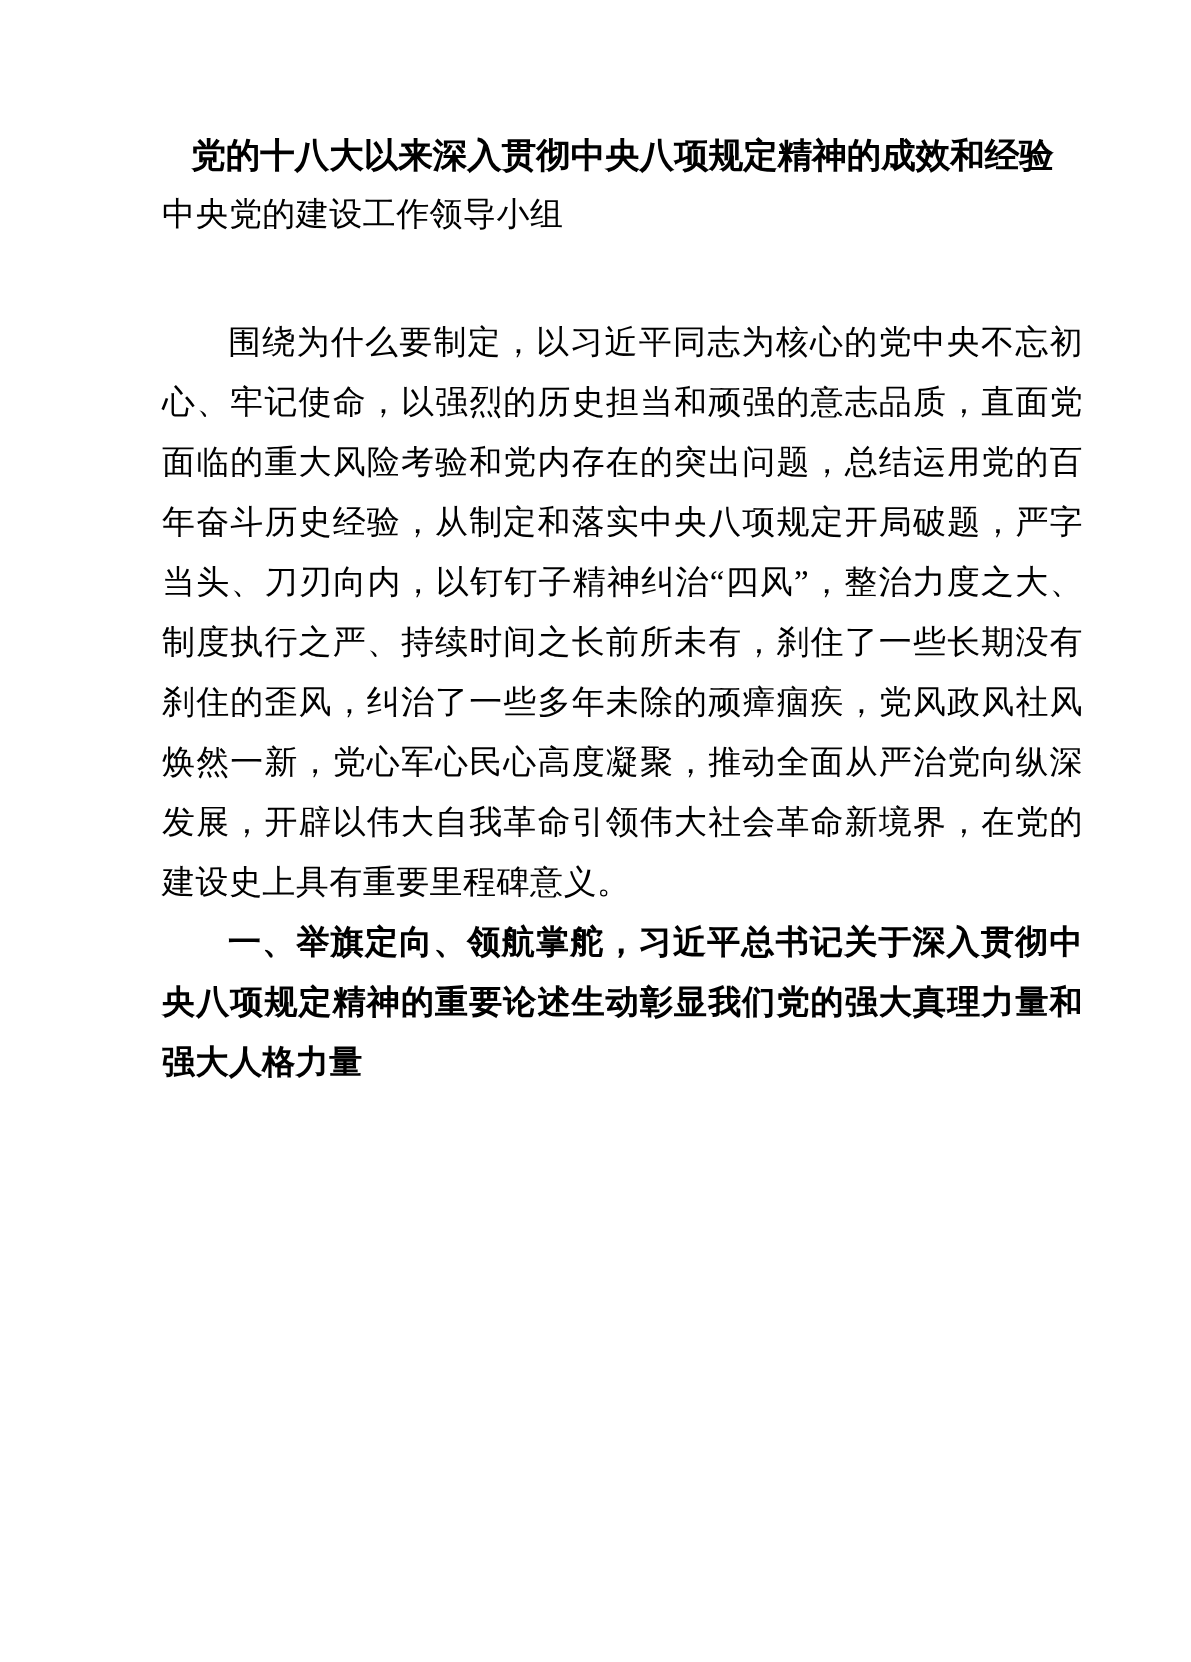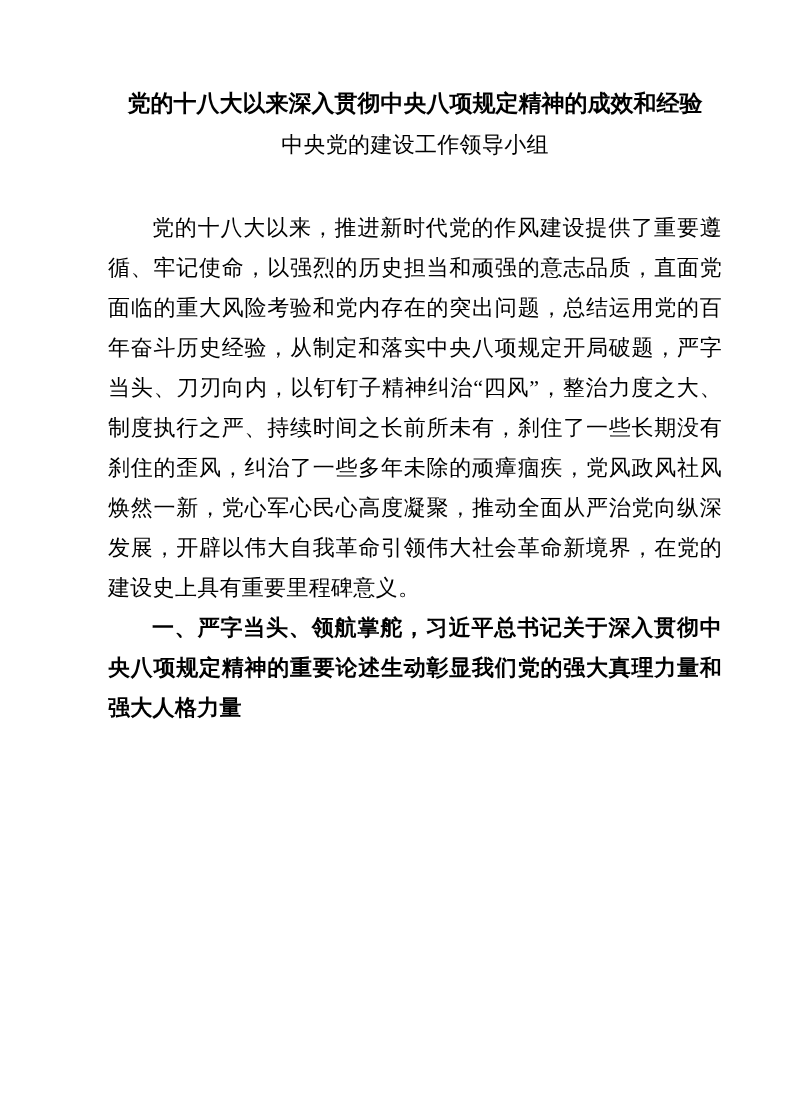--- a/index.html
+++ b/index.html
@@ -26,23 +26,22 @@
     font-size: 23px;
     line-height: 30px;
     text-align: center;
     letter-spacing: 0px;
     white-space: nowrap;
   }
   .doc-author {
     margin-top: 14px;
     font-size: 22px;
     line-height: 26px;
-    text-align: center;
     letter-spacing: 0.3px;
-    font-family: Liberation Sans, sans-serif;
+    font-family: Liberation Mono, monospace;
   }
   .doc-body {
     margin-top: 50px;
     font-size: 22px;
     line-height: 40px;
     letter-spacing: 0.3px;
     text-align: justify;
     text-justify: inter-character;
   }
   .doc-body p {
@@ -80,23 +79,23 @@
 <body>
 
 <div class="page">
 
   <h1 class="doc-title">党的十八大以来深入贯彻中央八项规定精神的成效和经验</h1>
 
   <div class="doc-author">中央党的建设工作领导小组</div>
 
   <div class="doc-body">
 
-    <p>党的十八大以来，推进新时代党的作风建设提供了重要遵循、牢记使命，以强烈的历史担当和顽强的意志品质，直面党面临的重大风险考验和党内存在的突出问题，总结运用党的百年奋斗历史经验，从制定和落实中央八项规定开局破题，严字当头、刀刃向内，以钉钉子精神纠治“四风”，整治力度之大、制度执行之严、持续时间之长前所未有，刹住了一些长期没有刹住的歪风，纠治了一些多年未除的顽瘴痼疾，党风政风社风焕然一新，党心军心民心高度凝聚，推动全面从严治党向纵深发展，开辟以伟大自我革命引领伟大社会革命新境界，在党的建设史上具有重要里程碑意义。</p>
+    <p>围绕为什么要制定，以习近平同志为核心的党中央不忘初心、牢记使命，以强烈的历史担当和顽强的意志品质，直面党面临的重大风险考验和党内存在的突出问题，总结运用党的百年奋斗历史经验，从制定和落实中央八项规定开局破题，严字当头、刀刃向内，以钉钉子精神纠治“四风”，整治力度之大、制度执行之严、持续时间之长前所未有，刹住了一些长期没有刹住的歪风，纠治了一些多年未除的顽瘴痼疾，党风政风社风焕然一新，党心军心民心高度凝聚，推动全面从严治党向纵深发展，开辟以伟大自我革命引领伟大社会革命新境界，在党的建设史上具有重要里程碑意义。</p>
 
-    <h2>一、严字当头、领航掌舵，习近平总书记关于深入贯彻中央八项规定精神的重要论述生动彰显我们党的强大真理力量和强大人格力量</h2>
+    <h2>一、举旗定向、领航掌舵，习近平总书记关于深入贯彻中央八项规定精神的重要论述生动彰显我们党的强大真理力量和强大人格力量</h2>
 
 
 
   </div>
 
   <div class="page-footer">1</div>
 
 </div>
 
 </body></html>

